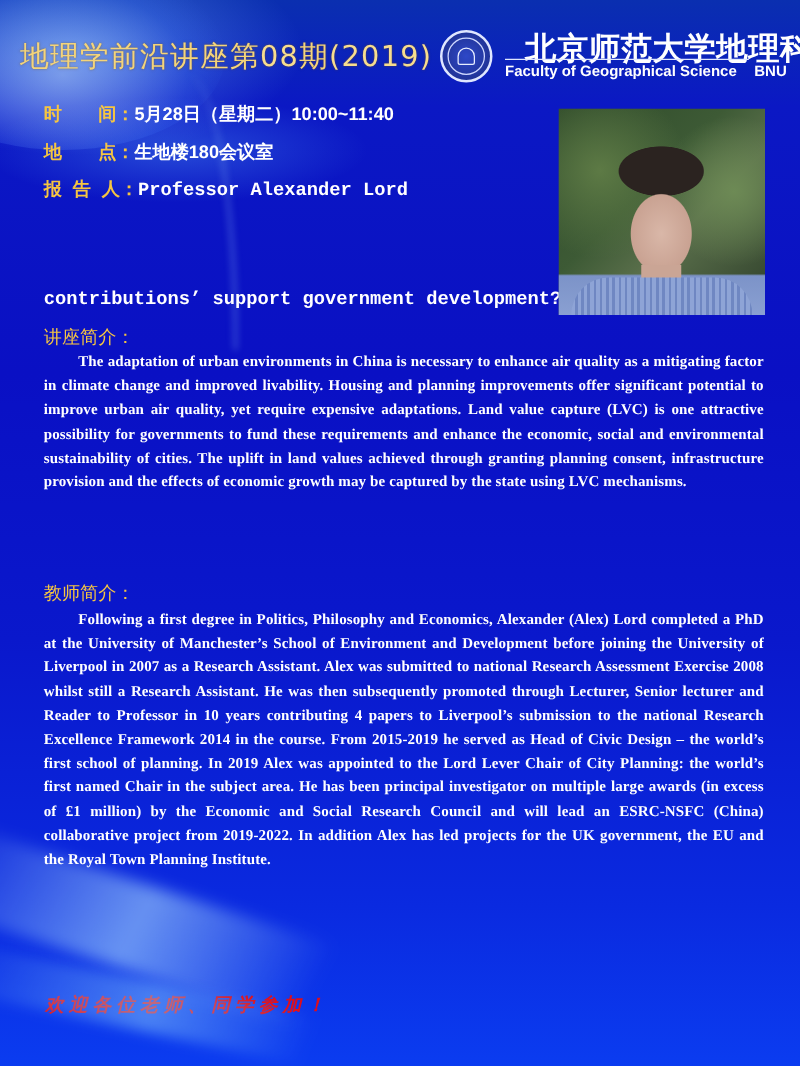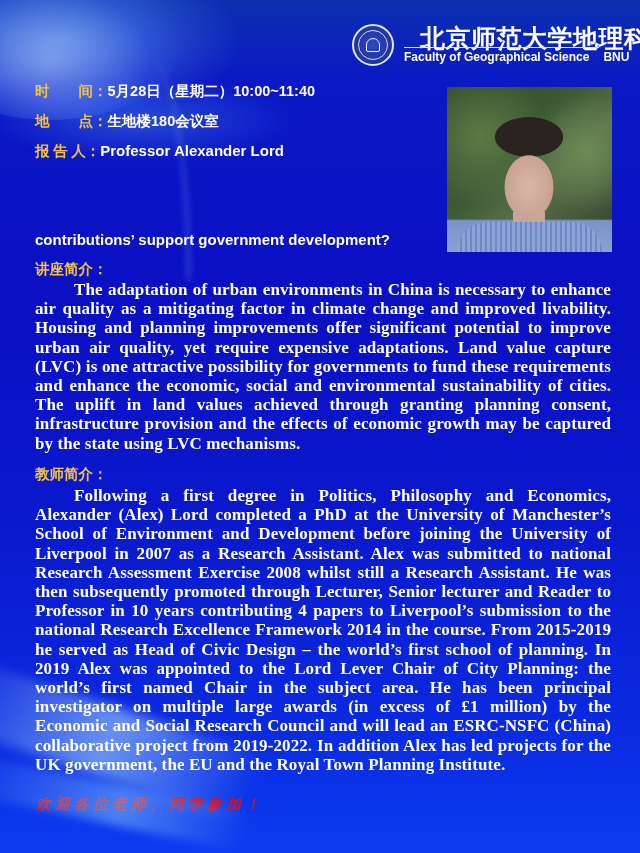--- a/index.html
+++ b/index.html
@@ -87,22 +87,22 @@
       white-space: nowrap;
       font-weight: bold;
     }
     .faculty-en .bnu { margin-left: 14px; }
 
     
     .info-row {
       position: absolute; left: 35px;
       font-size: 15px; font-weight: bold; white-space: nowrap;
     }
-    .info-label { color: #f5c542; font-family: Liberation Serif, serif; font-size: 14.5px; }
-    .info-value { color: #ffffff; font-family: Liberation Sans, sans-serif; }
+    .info-label { color: #f5c542; font-family: Liberation Mono, monospace; font-size: 14.5px; }
+    .info-value { color: #ffffff; font-family: Liberation Mono, monospace; }
     .info-value.cn { font-family: Liberation Sans, sans-serif; font-size: 14.5px; font-weight: bold; }
 
     .photo {
       position: absolute; left: 447px; top: 87px; width: 165px; height: 165px;
       background:
         radial-gradient(ellipse 40px 52px at 82px 100px, #d9b7a8 0%, #c9a292 60%, rgba(0,0,0,0) 62%),
         radial-gradient(ellipse 48px 28px at 82px 50px, #2b2320 0%, #2b2320 70%, rgba(0,0,0,0) 72%),
         linear-gradient(180deg, rgba(0,0,0,0) 80%, #7c93c8 81%, #8aa0d2 100%),
         radial-gradient(circle at 20% 30%, #5d7a45, rgba(0,0,0,0) 40%),
         radial-gradient(circle at 85% 40%, #6d8a55, rgba(0,0,0,0) 35%),
@@ -113,27 +113,27 @@
     }
     .photo .shirt {
       position: absolute; left: 10px; top: 135px; width: 145px; height: 30px;
       background: repeating-linear-gradient(90deg, #8ea4d6 0 3px, #6f87c2 3px 5px);
       border-radius: 30px 30px 0 0;
     }
 
     .section-title {
       position: absolute; left: 35px;
       font-family: "DejaVu Sans", sans-serif;
-      font-size: 14.5px; color: #f5c542; font-weight: bold;
+      font-size: 14.5px; color: #f5c542; font-weight: normal;
     }
     .para {
       position: absolute; left: 35px; width: 576px;
       color: #ffffff; font-weight: bold;
       font-family: "Liberation Serif", serif;
-      font-size: 17px; line-height: 19.2px;
+      font-size: 12px; line-height: 19.2px;
       text-align: justify; text-indent: 2.3em;
       letter-spacing: 0.1px;
     }
 
     .welcome {
       position: absolute; left: 36px; top: 795px;
       font-family: "DejaVu Serif", serif;
       font-size: 15px; color: #e00d1a; font-weight: bold; font-style: italic;
       letter-spacing: 4px; white-space: nowrap;
     }
@@ -145,20 +145,23 @@
     .school .cn { font-family: "DejaVu Sans", sans-serif; font-size: 18px; letter-spacing: -1px; }
   </style>
 </head>
 <body>
 
 <div class="poster">
   <div class="earth-glow"></div>
   <div class="arc-streak"></div>
 
   <div class="header">
+    <div class="series-title">
+      <span>地理学前沿讲座第</span><span class="num">08</span><span>期</span><span class="num">(2019)</span>
+    </div>
     <div class="logo">
       <div class="logo-inner">
         <div class="logo-bldg"></div>
       </div>
     </div>
     <div class="faculty-cn">北京师范大学地理科学学部</div>
     <div class="faculty-rule"></div>
     <div class="faculty-en">
       <span>Faculty of Geographical Science</span><span class="bnu">BNU</span>
     </div>

